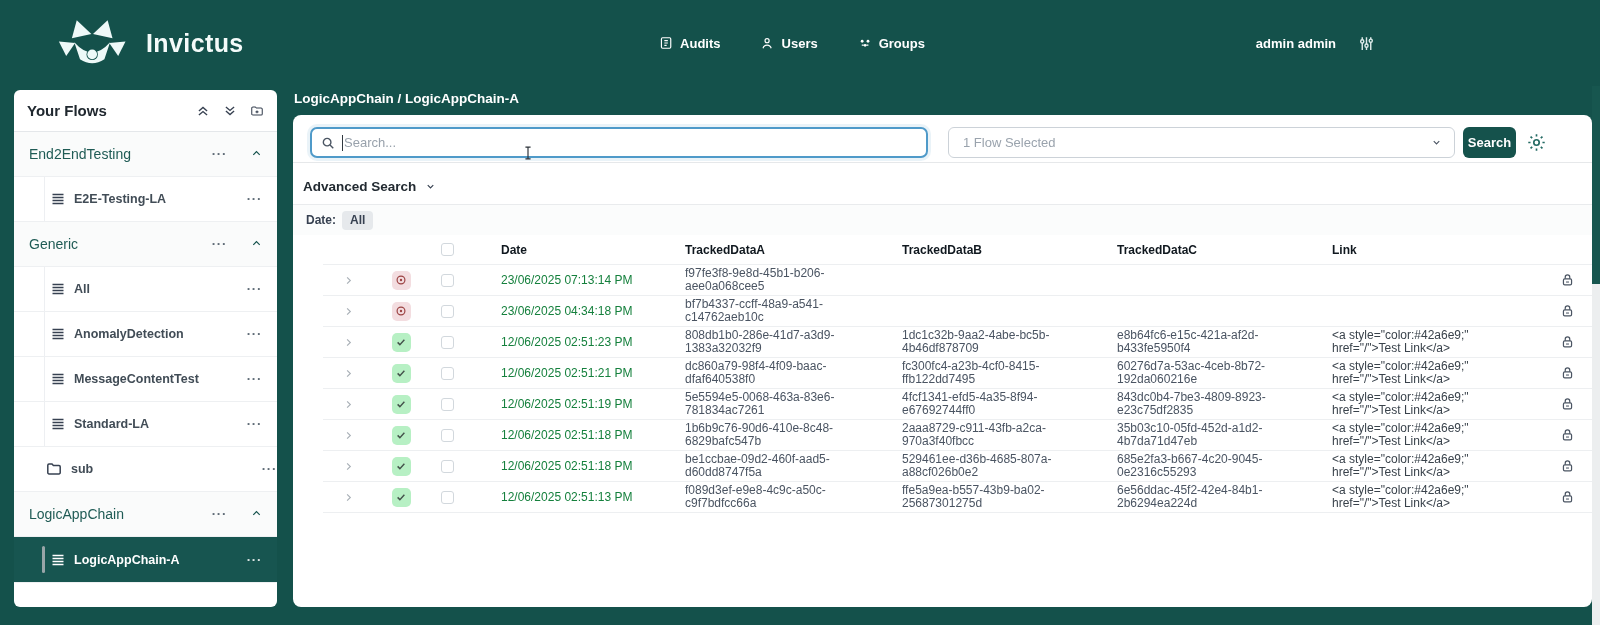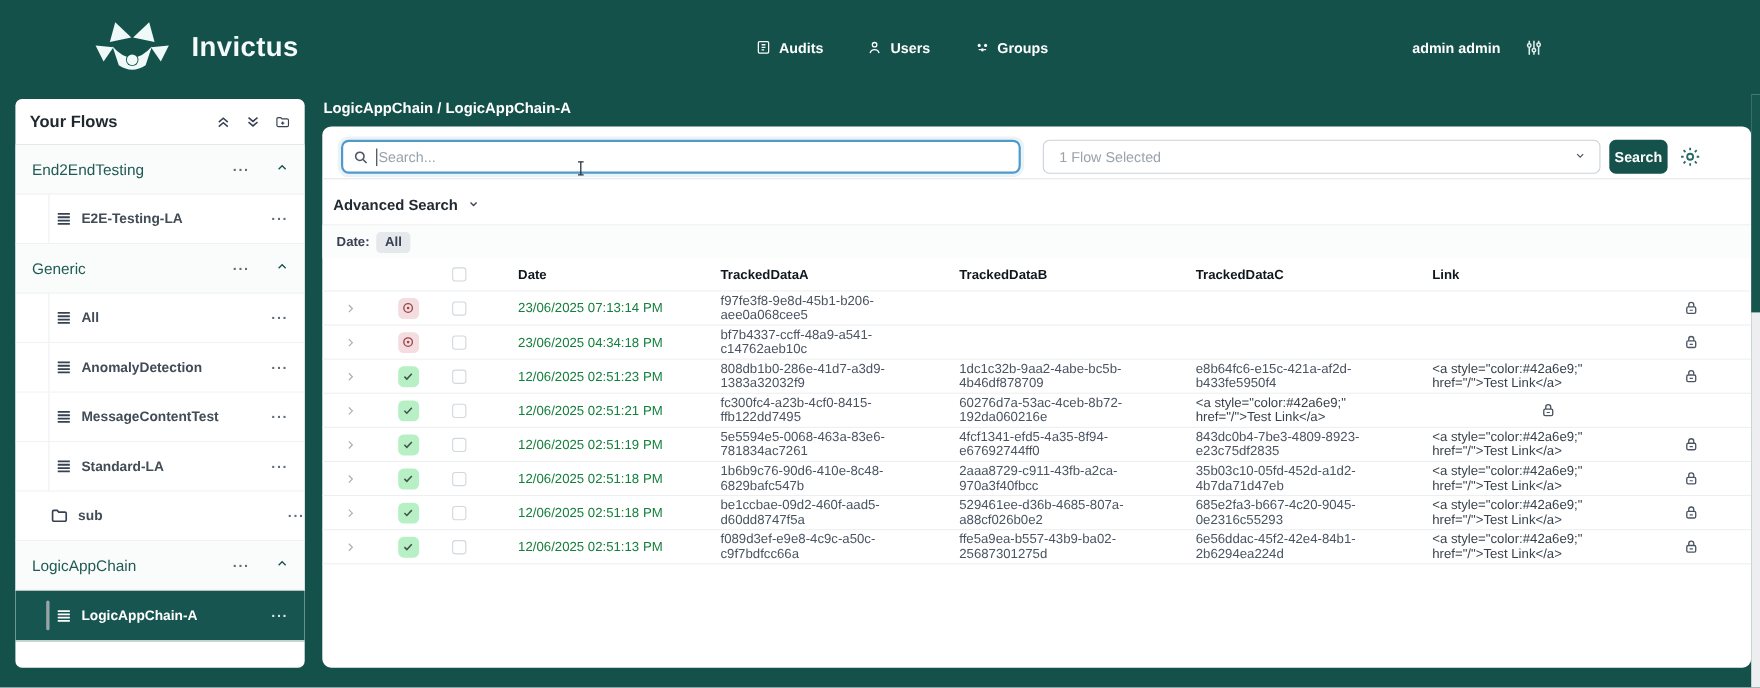--- a/index.html
+++ b/index.html
@@ -7,21 +7,21 @@
   body {
     font-family:"Liberation Sans", sans-serif;
     background:#14514b;
     position:relative;
     overflow:hidden;
     color:#222;
   }
 
   
   .app-header { position:absolute; top:0; left:0; width:1420px; height:86px;
-    display:flex; align-items:center;margin-left:28px; }
+    display:flex; align-items:center; }
   .brand { display:flex; align-items:center; margin-left:52px; }
   .brand svg { width:82px; height:52px; }
   .brand-name { color:#f4fbfa; font-size:25px; font-weight:700; letter-spacing:.4px; margin-left:12px; }
   .main-nav { position:absolute; left:792px; transform:translateX(-50%); display:flex; gap:40px; }
   .nav-item { display:flex; align-items:center; gap:7px; color:#ffffff; font-size:13px; font-weight:700; cursor:pointer; }
   .nav-item svg { width:14px; height:14px; }
   .header-right { position:absolute; right:45px; display:flex; align-items:center; gap:22px; }
   .user-name { color:#ffffff; font-size:13px; font-weight:700; }
   .header-right svg { width:17px; height:17px; }
 
@@ -84,21 +84,21 @@
   .advanced-row .chev { margin-left:9px; }
 
   
   .filter-strip { position:absolute; left:0; top:90px; width:100%; height:30px;
     display:flex; align-items:center; padding-left:13px; background:#fbfcfc; }
   .date-label { font-size:12px; font-weight:700; color:#374151; }
   .date-chip { margin-left:6px; background:#e6e9ec; border-radius:4px; padding:2px 8px 3px;
     font-size:12px; font-weight:600; color:#374151; cursor:pointer; }
 
   
-  .data-table { position:absolute; left:0; top:120px; width:100%; }
+  .data-table { position:absolute; left:0; top:120px; width:100%;padding-left:30px; }
   .trow { display:grid; grid-template-columns:50px 56px 44px 212px 217px 215px 215px 210px 50px;
     align-items:center; border-bottom:1px solid #edeff1; }
   .thead { height:30px; }
   .th { font-size:12px; font-weight:700; color:#10181f; }
   .c-date { padding-left:28px; }
   .tbody .trow { height:31px; }
   .row-chevron { justify-self:center; cursor:pointer; display:flex; }
   .row-chevron svg { width:11px; height:11px; }
   .status { width:19px; height:19px; border-radius:5px; justify-self:center;
     display:flex; align-items:center; justify-content:center; }
@@ -416,20 +416,21 @@
             </svg>
     </span>
     <span class="status success">
 
       <svg class="ic-success" viewBox="0 0 16 16">
         <path d="M3.5 8.5l3 3 6-6.5" fill="none" stroke="#44524b" stroke-width="1.9"></path>
       </svg>
     </span>
     <span class="cbx"></span>
     <span class="cell-date c-date">12/06/2025 02:51:21 PM</span>
+    <span class="cell-guid">dc860a79-98f4-4f09-baac-dfaf640538f0</span>
     <span class="cell-guid">fc300fc4-a23b-4cf0-8415-ffb122dd7495</span>
     <span class="cell-guid">60276d7a-53ac-4ceb-8b72-192da060216e</span>
     <span class="cell-link">&lt;a style="color:#42a6e9;" href="/"&gt;Test Link&lt;/a&gt;</span>
     <span class="lock">
       <svg viewBox="0 0 16 17" fill="none" stroke="#4b5563" stroke-width="1.5">
         <rect x="3" y="7.2" width="10" height="7.3" rx="1.6"></rect>
         <path d="M5.2 7V5a2.8 2.8 0 015.6 0v2"></path>
         <path d="M6.2 11h3.6" stroke-width="1.3"></path>
       </svg>
     </span>

